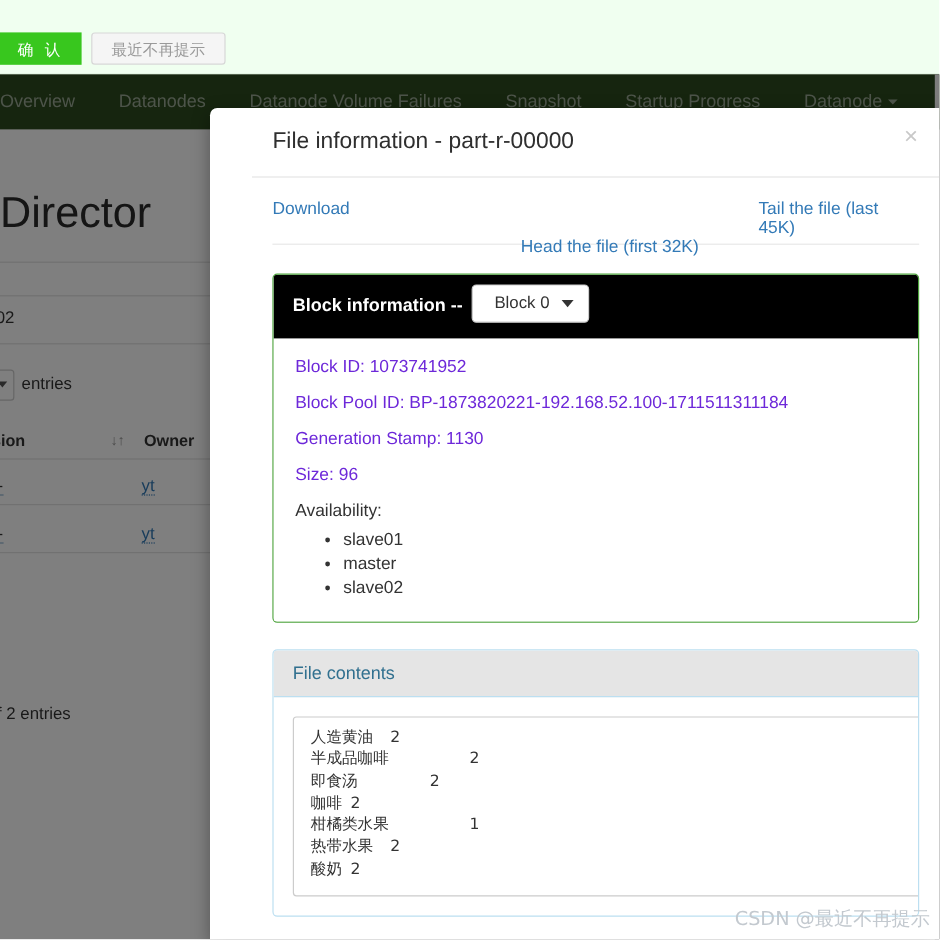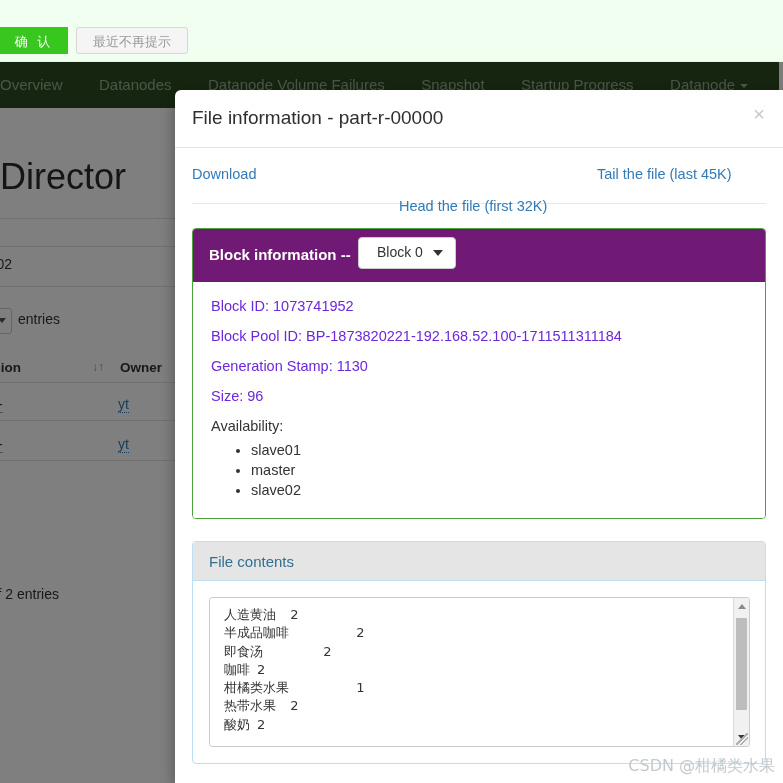--- a/index.html
+++ b/index.html
@@ -134,20 +134,21 @@
   }
 
   
   .modal {
     position: absolute; left: 175px; top: 90px;
     width: 608px; height: 693px;
     background: #ffffff;
     border-radius: 6px 0 0 0;
     box-shadow: 0 5px 15px rgba(0,0,0,.35);
     overflow: hidden;
+    padding-left: 35px;
   }
   .modal-header {
     position: relative; height: 58px;
     border-bottom: 1px solid #e5e5e5;
   }
   .modal-title {
     position: absolute; left: 17px; top: 17px;
     font-size: 19px; color: #2f2f2f; font-weight: 400;
   }
   .modal-close {
@@ -173,21 +174,21 @@
 
   
   .panel-block {
     position: relative;
     margin-top: 24px;
     border: 1px solid #4ca33b;
     border-radius: 4px;
     overflow: hidden;
   }
   .panel-block-head {
-    background: #701a75;
+    background: #000000;
     height: 53px;
     position: relative;
   }
   .panel-block-title {
     position: absolute; left: 16px; top: 17px;
     color: #ffffff; font-size: 15px; font-weight: bold;
   }
   .block-select {
     position: absolute; left: 165px; top: 8px;
     width: 98px; height: 32px;
@@ -409,14 +410,14 @@
               <span class="tv-arrow-down"></span>
             </div>
             <div class="tv-grip"></div>
           </div>
         </div>
       </div>
 
     </div>
   </div>
 
-  <div class="watermark">CSDN @柑橘类水果</div>
+  <div class="watermark">CSDN @最近不再提示</div>
 </div>
 
 </body></html>

